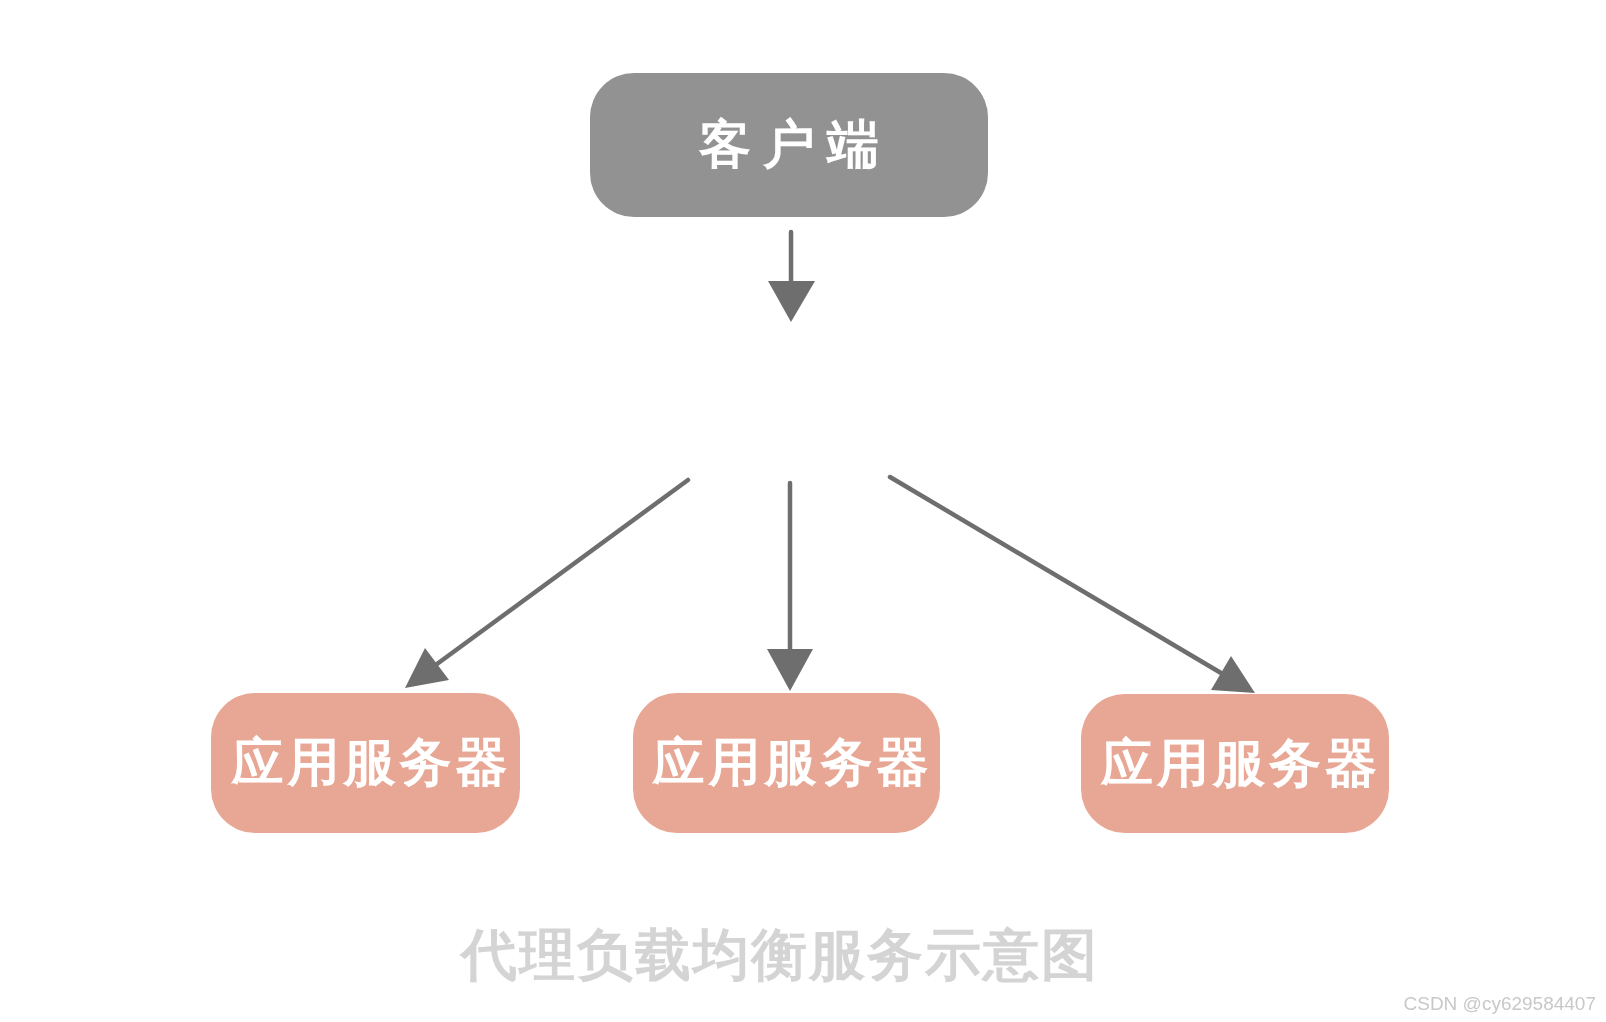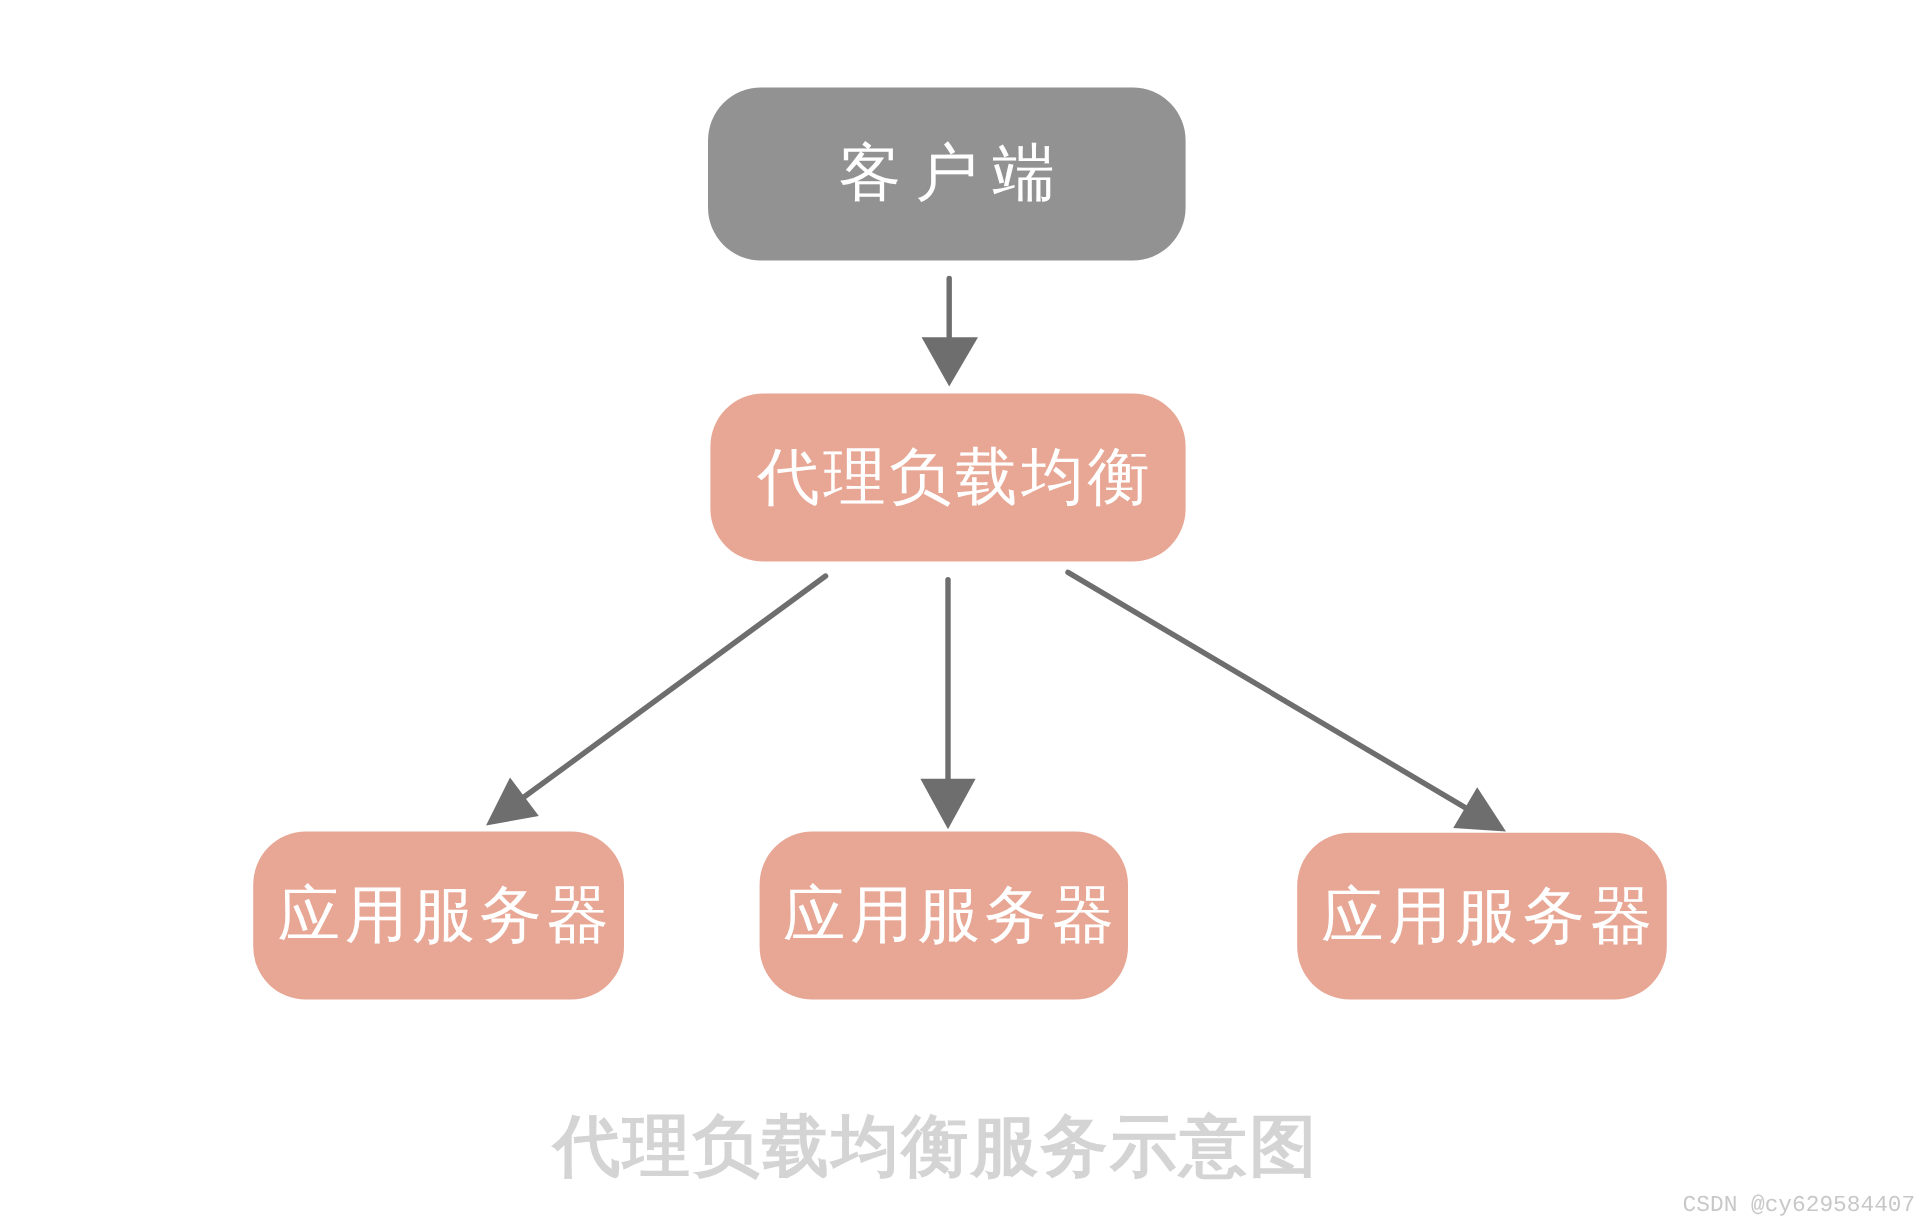--- a/index.html
+++ b/index.html
@@ -43,21 +43,21 @@
     fill: var(--arrow);
   }
   .node {
     position: absolute;
     border-radius: 44px;
     display: flex;
     align-items: center;
     justify-content: center;
     color: var(--node-text);
     font-size: 52px;
-    font-weight: 400;
+    font-weight: 700;
     text-align: center;
     white-space: nowrap;
   }
   .node-client {
     left: 590px;
     top: 73px;
     width: 398px;
     height: 144px;
     background: var(--client-fill);
     letter-spacing: 12px;
@@ -92,21 +92,21 @@
     color: var(--caption-text);
     white-space: nowrap;
     margin-top: 25px;
   }
   .watermark {
     position: absolute;
     right: 10px;
     bottom: 7px;
     font-size: 19px;
     color: var(--watermark-text);
-    font-family: Liberation Mono, monospace;
+    font-family: Liberation Sans, sans-serif;
   }
 </style>
 </head>
 <body style="--background: #ffffff; --client-fill: #929292; --node-fill: #e8a694; --node-text: #ffffff; --arrow: #6e6e6e; --caption-text: #d4d4d4; --watermark-text: #c8c8c8;">
 
 <div class="canvas">
 
   <svg class="arrows" viewBox="0 0 1606 1022" xmlns="http://www.w3.org/2000/svg">
 
     <g>
@@ -127,23 +127,20 @@
     <g>
       <line class="arrow-line" x1="890" y1="477" x2="1221" y2="673"></line>
       <polygon class="arrow-head" points="1231,656 1211,690 1255,693"></polygon>
     </g>
   </svg>
 
   <div class="node node-client">
     <span class="node-label">客户端</span>
   </div>
 
-  <div class="node node-lb">
-    <span class="node-label">代理负载均衡</span>
-  </div>
 
   <div class="node node-app node-app-1">
     <span class="node-label">应用服务器</span>
   </div>
 
   <div class="node node-app node-app-2">
     <span class="node-label">应用服务器</span>
   </div>
 
   <div class="node node-app node-app-3">

